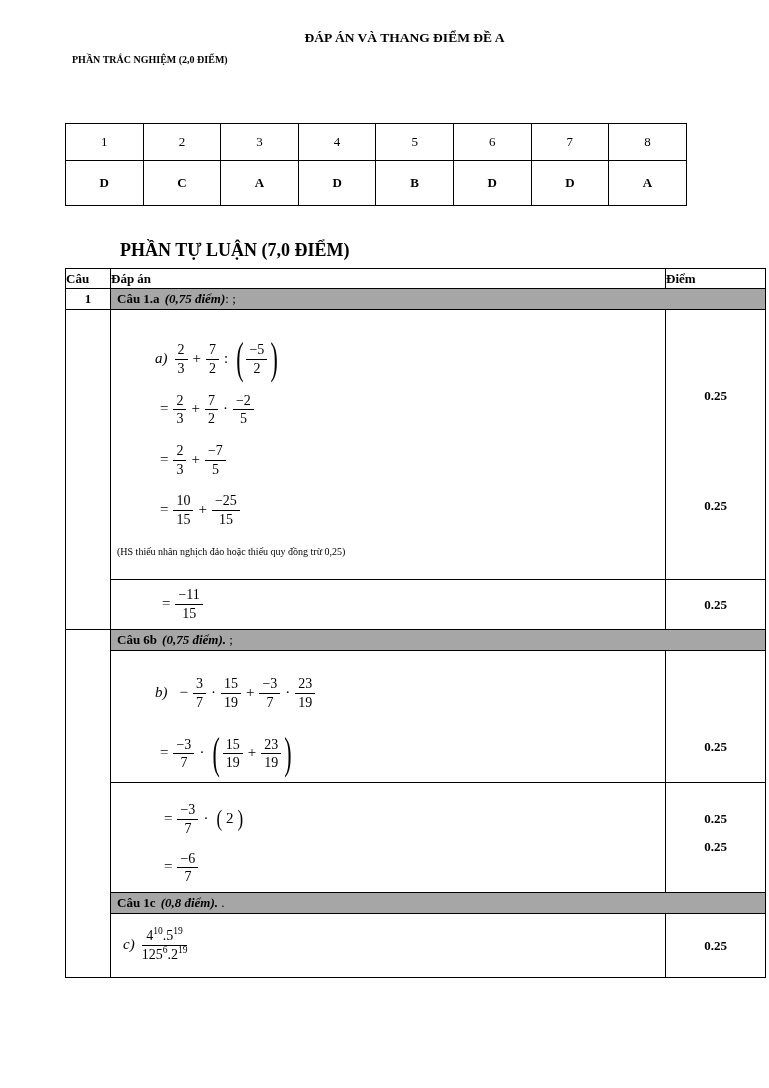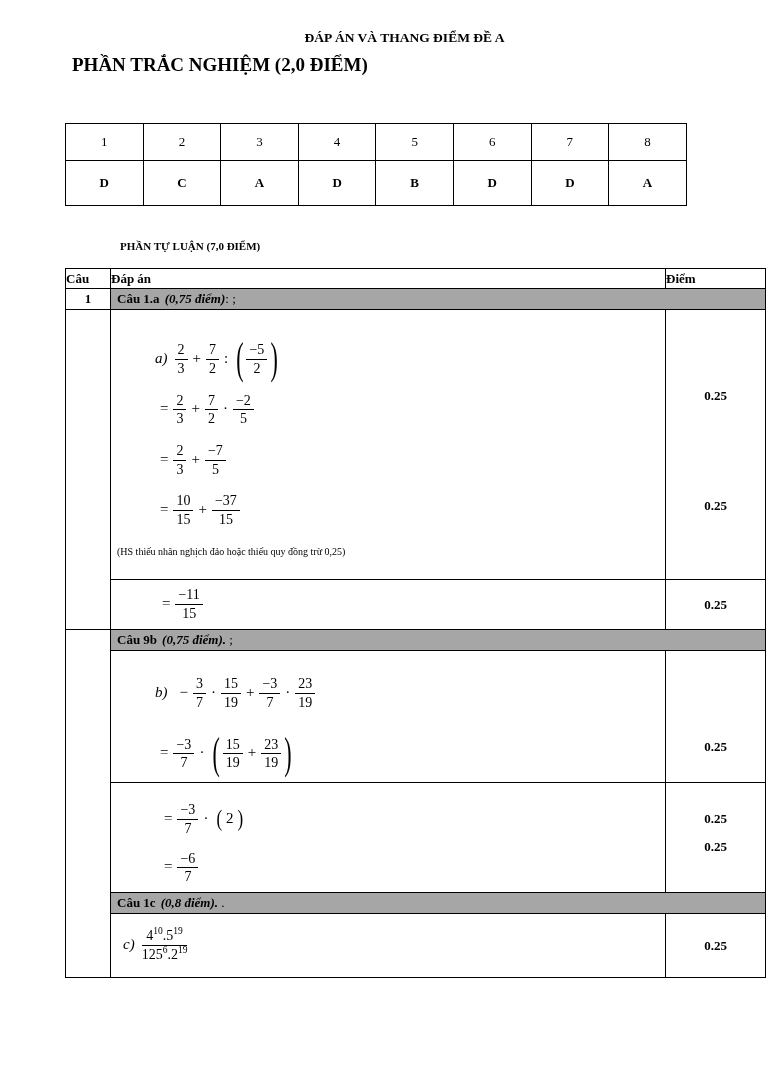--- a/index.html
+++ b/index.html
@@ -5,22 +5,22 @@
   * { margin:0; padding:0; box-sizing:border-box; }
   html,body { background:#ffffff; }
   body {
     width:769px; height:1088px; position:relative; overflow:hidden;
     font-family:"Liberation Serif", serif; color:#000;
   }
   .doc-title {
     position:absolute; top:30px; left:0; width:100%;
     text-align:center; font-weight:bold; font-size:13.5px; padding-left:40px;
   }
-  .sec-mc { position:absolute; top:54px; left:72px; font-weight:bold; font-size:19px; }
-  .sec-essay { position:absolute; top:240px; left:120px; font-weight:bold; font-size:11px; }
+  .sec-mc { position:absolute; top:54px; left:72px; font-weight:bold; font-size:10px; }
+  .sec-essay { position:absolute; top:240px; left:120px; font-weight:bold; font-size:18px; }
 
   table { border-collapse:collapse; table-layout:fixed; }
   td { border:1px solid #000; }
 
   
   .mc { position:absolute; left:65px; top:123px; width:621px; }
   .mc td { width:77.6px; text-align:center; font-size:13px; }
   .mc .num-row td { height:37px; }
   .mc .ans-row td { height:45px; font-weight:bold; }
 
@@ -120,41 +120,41 @@
     </td>
   </tr>
 
   <tr>
     <td rowspan="2"></td>
     <td class="cell-a">
       <div class="inner">
         <div class="math"><span class="mvar">a)</span><span class="frac"><span class="fn">2</span><span class="fd">3</span></span><span class="mop">+</span><span class="frac"><span class="fn">7</span><span class="fd">2</span></span><span class="mop">:</span><span class="mpar p-lg">(</span><span class="frac"><span class="fn">−5</span><span class="fd">2</span></span><span class="mpar p-lg">)</span></div>
         <div class="math"><span class="mop">=</span><span class="frac"><span class="fn">2</span><span class="fd">3</span></span><span class="mop">+</span><span class="frac"><span class="fn">7</span><span class="fd">2</span></span><span class="mop">·</span><span class="frac"><span class="fn">−2</span><span class="fd">5</span></span></div>
         <div class="math"><span class="mop">=</span><span class="frac"><span class="fn">2</span><span class="fd">3</span></span><span class="mop">+</span><span class="frac"><span class="fn">−7</span><span class="fd">5</span></span></div>
-        <div class="math"><span class="mop">=</span><span class="frac"><span class="fn">10</span><span class="fd">15</span></span><span class="mop">+</span><span class="frac"><span class="fn">−37</span><span class="fd">15</span></span></div>
+        <div class="math"><span class="mop">=</span><span class="frac"><span class="fn">10</span><span class="fd">15</span></span><span class="mop">+</span><span class="frac"><span class="fn">−25</span><span class="fd">15</span></span></div>
         <div class="note">(HS thiếu nhân nghịch đảo hoặc thiếu quy đồng trừ 0,25)</div>
       </div>
     </td>
     <td class="point-rel">
       <div class="pt pt-a1">0.25</div>
       <div class="pt pt-a2">0.25</div>
     </td>
   </tr>
 
   <tr>
     <td class="cell-res">
       <div class="inner math"><span class="mop">=</span><span class="frac"><span class="fn">−11</span><span class="fd">15</span></span></div>
     </td>
     <td class="point-cell">0.25</td>
   </tr>
 
   <tr>
     <td rowspan="5"></td>
     <td class="gray" colspan="2">
-      <span class="b">Câu 9b</span><span class="bi">(0,75 điểm).</span><span> ;</span>
+      <span class="b">Câu 6b</span><span class="bi">(0,75 điểm).</span><span> ;</span>
     </td>
   </tr>
 
   <tr>
     <td class="cell-b1">
       <div class="inner">
         <div class="math"><span class="mvar">b)</span><span class="mop">−</span><span class="frac"><span class="fn">3</span><span class="fd">7</span></span><span class="mop">·</span><span class="frac"><span class="fn">15</span><span class="fd">19</span></span><span class="mop">+</span><span class="frac"><span class="fn">−3</span><span class="fd">7</span></span><span class="mop">·</span><span class="frac"><span class="fn">23</span><span class="fd">19</span></span></div>
         <div class="math"><span class="mop">=</span><span class="frac"><span class="fn">−3</span><span class="fd">7</span></span><span class="mop">·</span><span class="mpar p-lg">(</span><span class="frac"><span class="fn">15</span><span class="fd">19</span></span><span class="mop">+</span><span class="frac"><span class="fn">23</span><span class="fd">19</span></span><span class="mpar p-lg">)</span></div>
       </div>
     </td>

